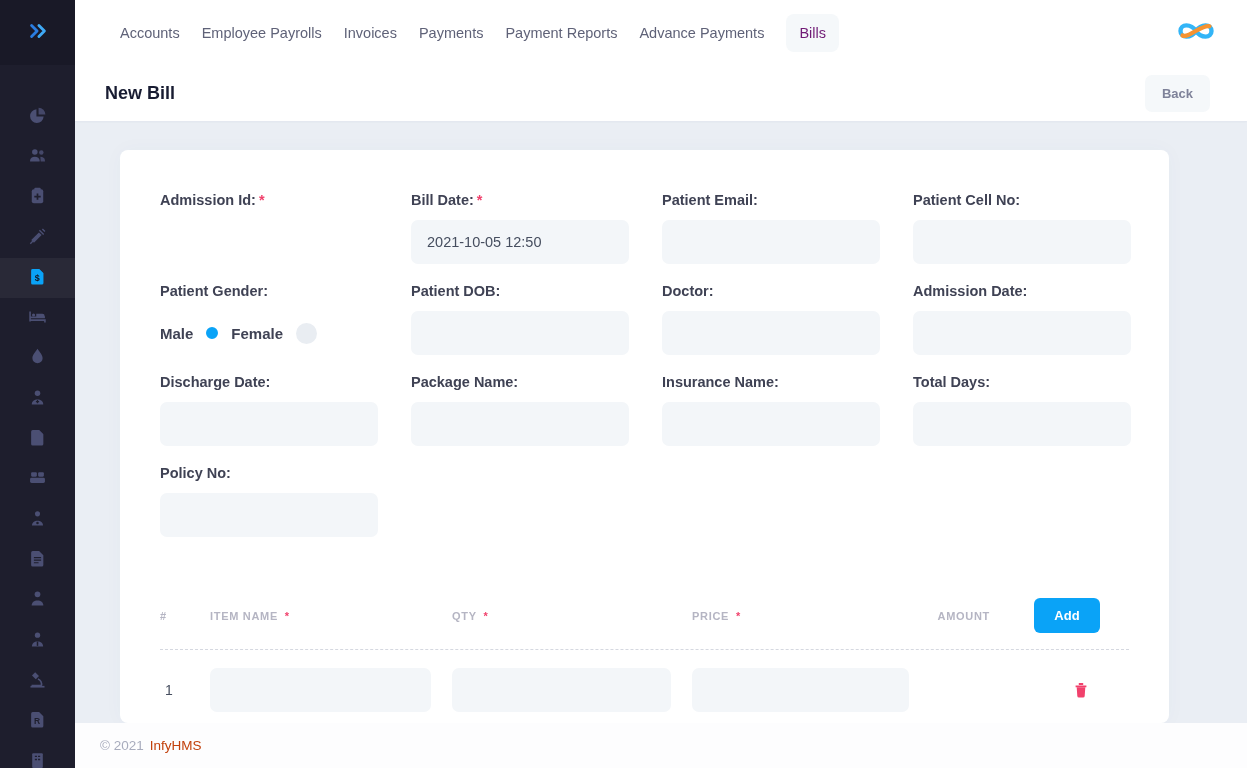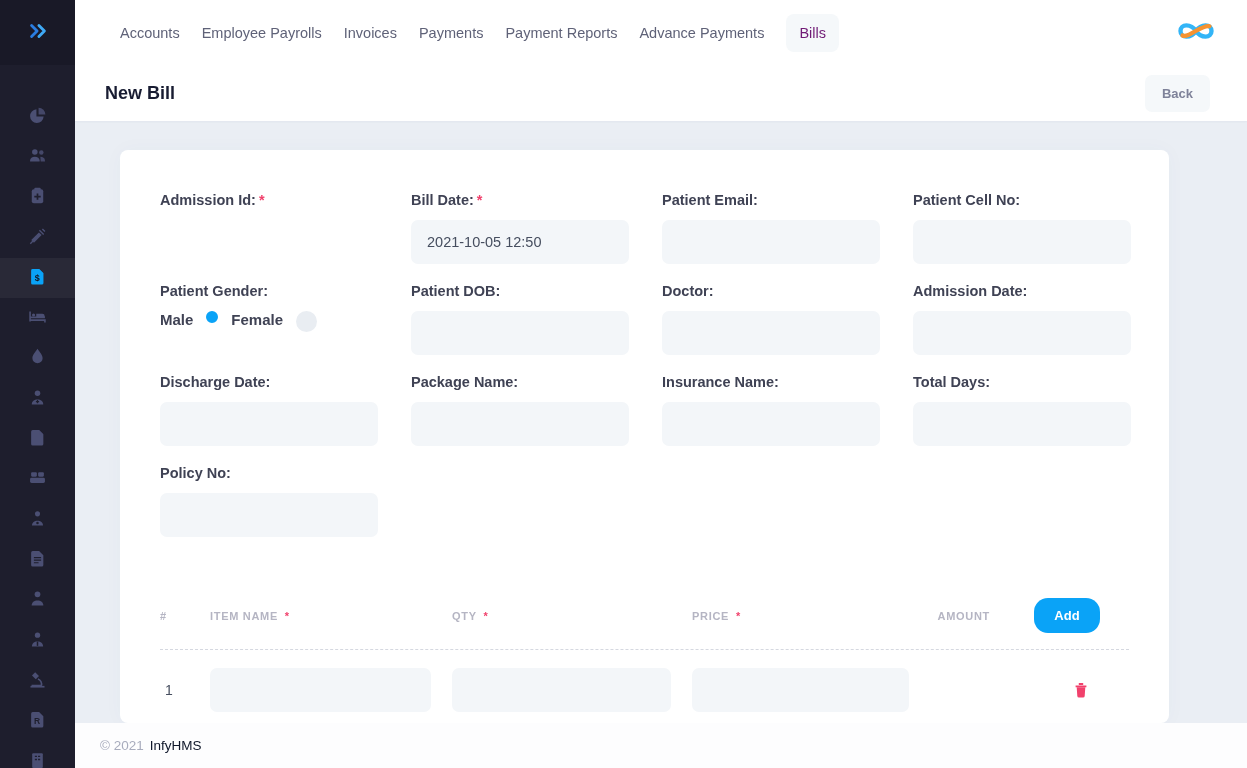--- a/index.html
+++ b/index.html
@@ -35,47 +35,47 @@
     border-radius:8px; box-shadow:0 0 20px rgba(76,87,125,.03); padding:42px 40px 0 40px; overflow:hidden; z-index:2; }
 
   .form-grid { display:grid; grid-template-columns:repeat(4,218px); column-gap:33px; }
   .field { margin-bottom:19px; }
   .field .flabel { display:block; font-size:14.5px; font-weight:700; color:#3f4254; margin-bottom:12px; }
   .star { color:#f1416c; margin-left:3px; font-weight:700; }
   .input, .select { height:44px; width:100%; background:#f3f6f9; border:0; border-radius:7px;
     padding:0 16px; font-size:14.5px; color:#464e5f; font-family:inherit; }
   .select { display:flex; align-items:center; justify-content:space-between; color:#5e6278; cursor:pointer; }
   .select svg { width:13px; height:13px; stroke:#7e8299; }
-  .radio-row { height:44px; display:flex; align-items:flex-start; gap:13px; }
+  .radio-row { height:44px; display:flex; align-items:center; gap:13px; }
   .radio-row .glabel { font-size:15px; font-weight:700; color:#3f4254; cursor:pointer; }
   .radio-on { width:10px; height:10px; border-radius:50%; background:#fff; border:6px solid #0aa3f7; cursor:pointer; }
   .radio-off { width:21px; height:21px; border-radius:50%; background:#e9edf2; cursor:pointer; }
 
   
   .items-head, .items-row { display:grid; grid-template-columns:50px 242px 240px 238px 60px 1fr; align-items:center; }
   .items-head { margin-top:42px; padding-bottom:16px; border-bottom:1px dashed #d5d8e0; }
   .th { font-size:11px; font-weight:700; color:#b5b5c3; letter-spacing:.7px; }
   .th .star { font-size:11px; }
   .th.right { text-align:right; }
   .action-cell { display:flex; justify-content:flex-end; padding-right:29px; }
-  .add-btn { background:#0aa3f7; color:#fff; border:0; border-radius:14px; width:66px; height:35px;
+  .add-btn { background:#0aa3f7; color:#fff; border:0; border-radius:6px; width:66px; height:35px;
     font-size:13px; font-weight:700; cursor:pointer; font-family:inherit; }
   .items-row { margin-top:18px; }
   .row-no { font-size:14px; color:#464e5f; padding-left:5px; }
   .cell-input { width:calc(100% - 21px); height:44px; background:#f3f6f9; border:0; border-radius:7px;
     padding:0 14px; font-size:14.5px; color:#464e5f; font-family:inherit; }
   .trash-cell { display:flex; justify-content:flex-end; padding-right:40px; }
   .trash-btn { background:none; border:0; cursor:pointer; color:#f1416c; line-height:0; }
   .trash-btn svg { width:16px; height:16px; fill:currentColor; }
 
   
   .footer { position:absolute; left:75px; top:723px; width:1172px; height:45px; background:#fdfdfe;
     display:flex; align-items:center; padding-left:25px; z-index:6; font-size:13.5px; }
   .footer .copy { color:#a8acbd; margin-right:6px; }
-  .footer .brand { color:#0f172a; }
+  .footer .brand { color:#c2410c; }
 </style>
 </head>
 <body>
 
 <aside class="sidebar">
   <div class="sidebar-head">
     <span>
       <svg width="22" height="22" viewBox="0 0 24 24" fill="none">
         <path d="M5 6l6 6-6 6" stroke="#2a7de1" stroke-width="3.1" stroke-linecap="round" stroke-linejoin="round"></path>
         <path d="M13 6l6 6-6 6" stroke="#3fa9f5" stroke-width="3.1" stroke-linecap="round" stroke-linejoin="round"></path>

